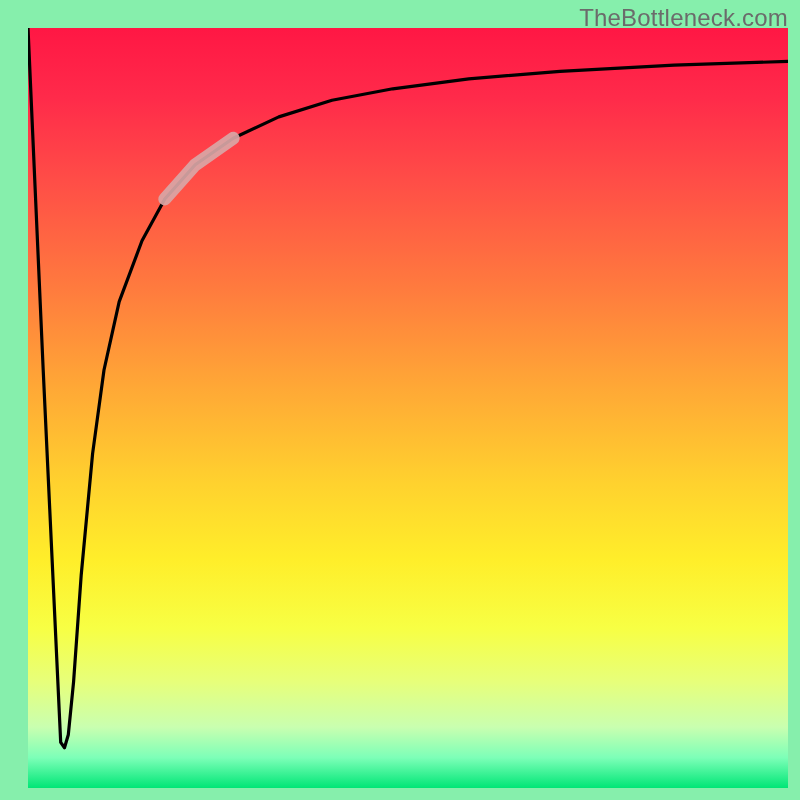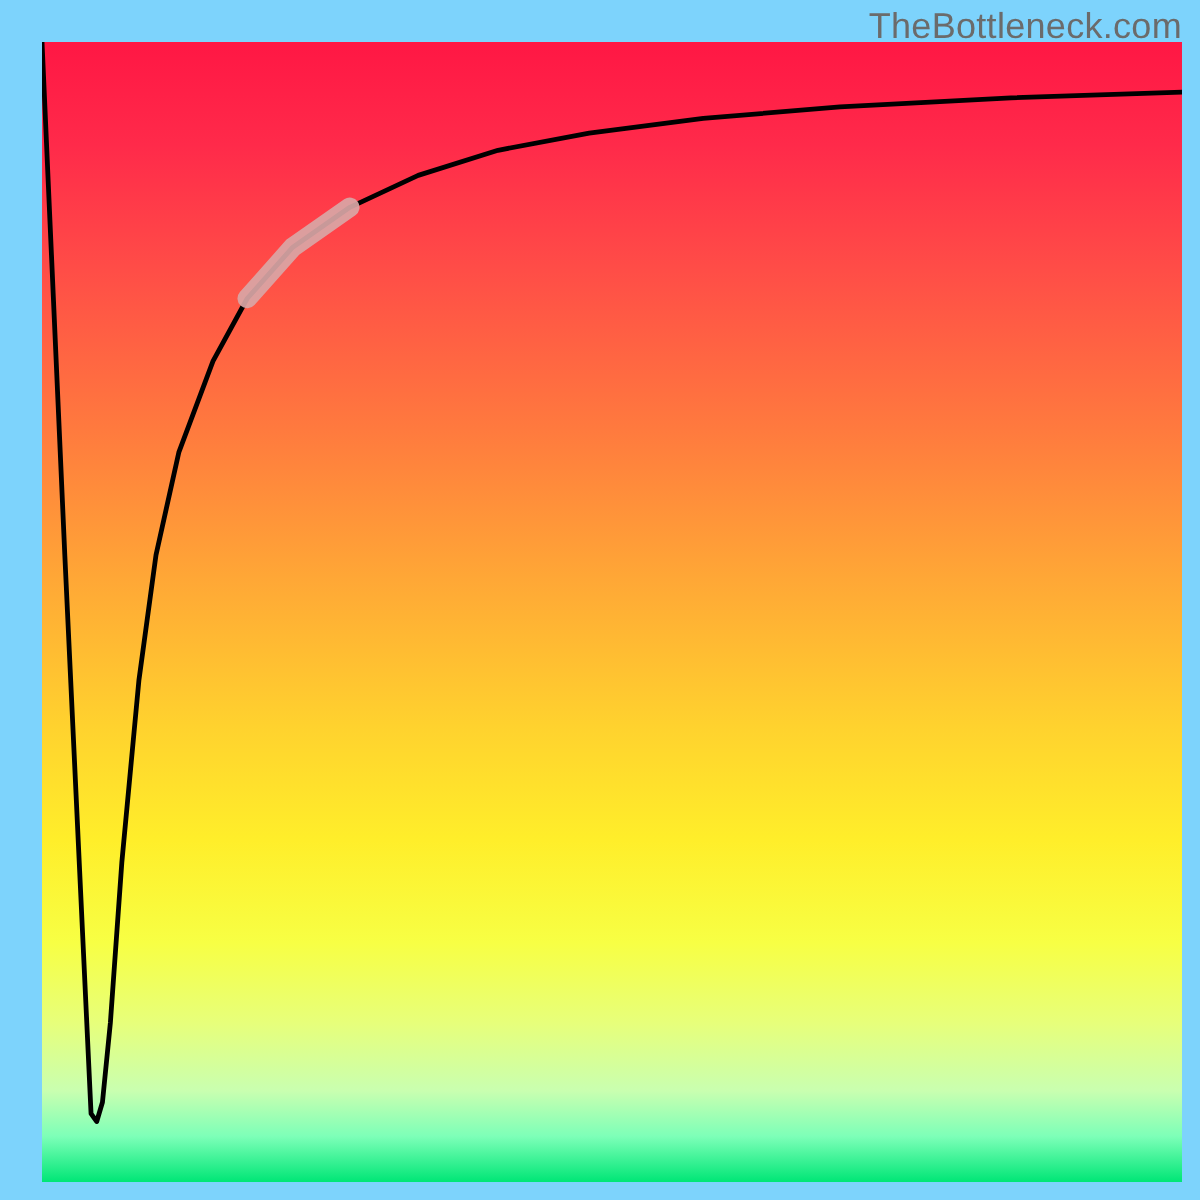--- a/index.html
+++ b/index.html
@@ -8,21 +8,21 @@
     width: 800px;
     height: 800px;
     overflow: hidden;
     background: #000;
     font-family: Arial, Helvetica, sans-serif;
   }
   .stage {
     position: relative;
     width: 800px;
     height: 800px;
-    background: #7dd3fc;
+    background: #86efac;
   }
   .plot {
     position: absolute;
     left: 28px;
     top: 28px;
     width: 760px;
     height: 760px;
     overflow: hidden;
   }
   .gradient {

